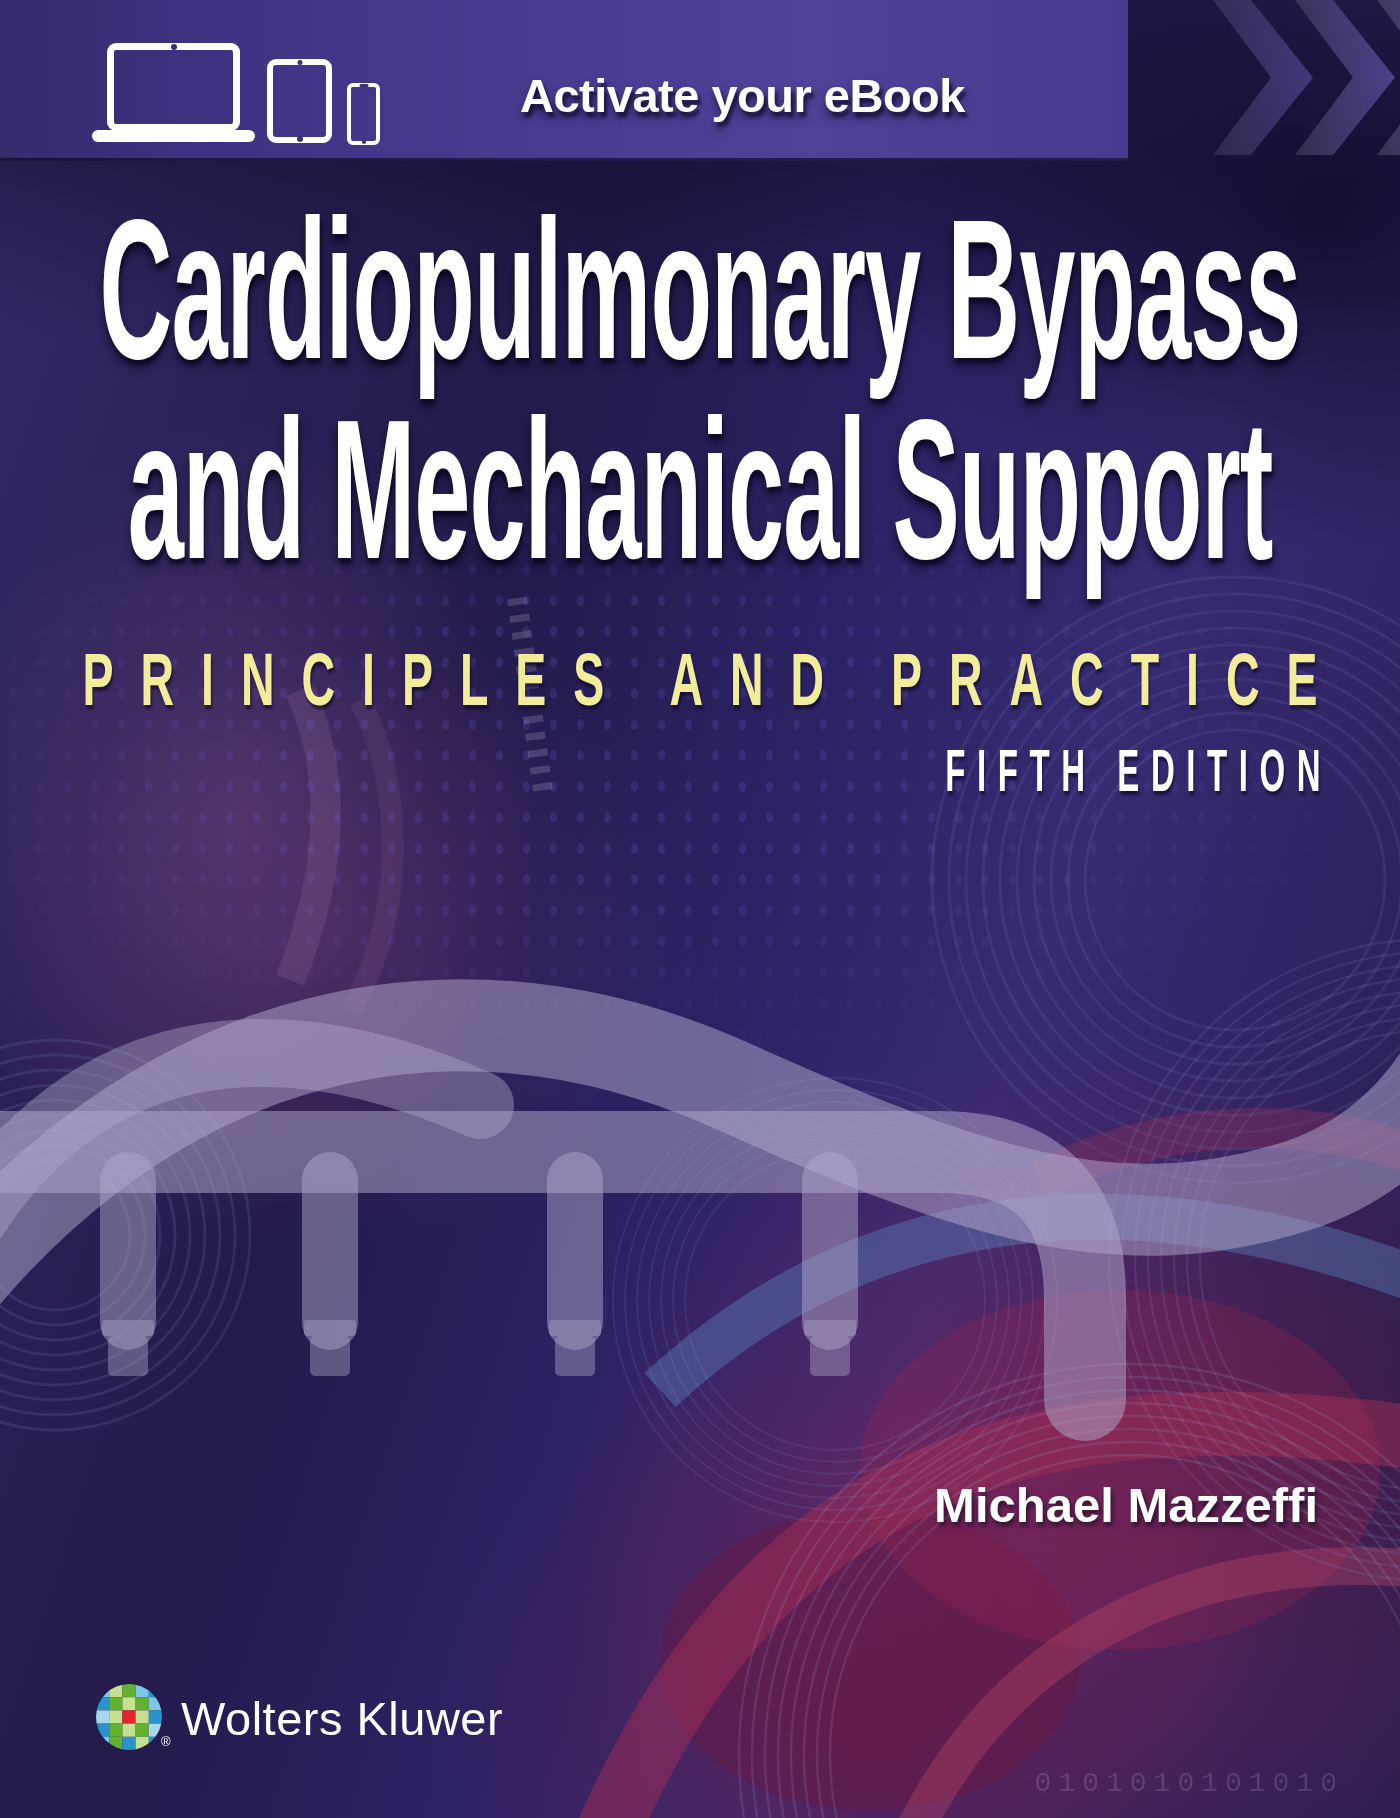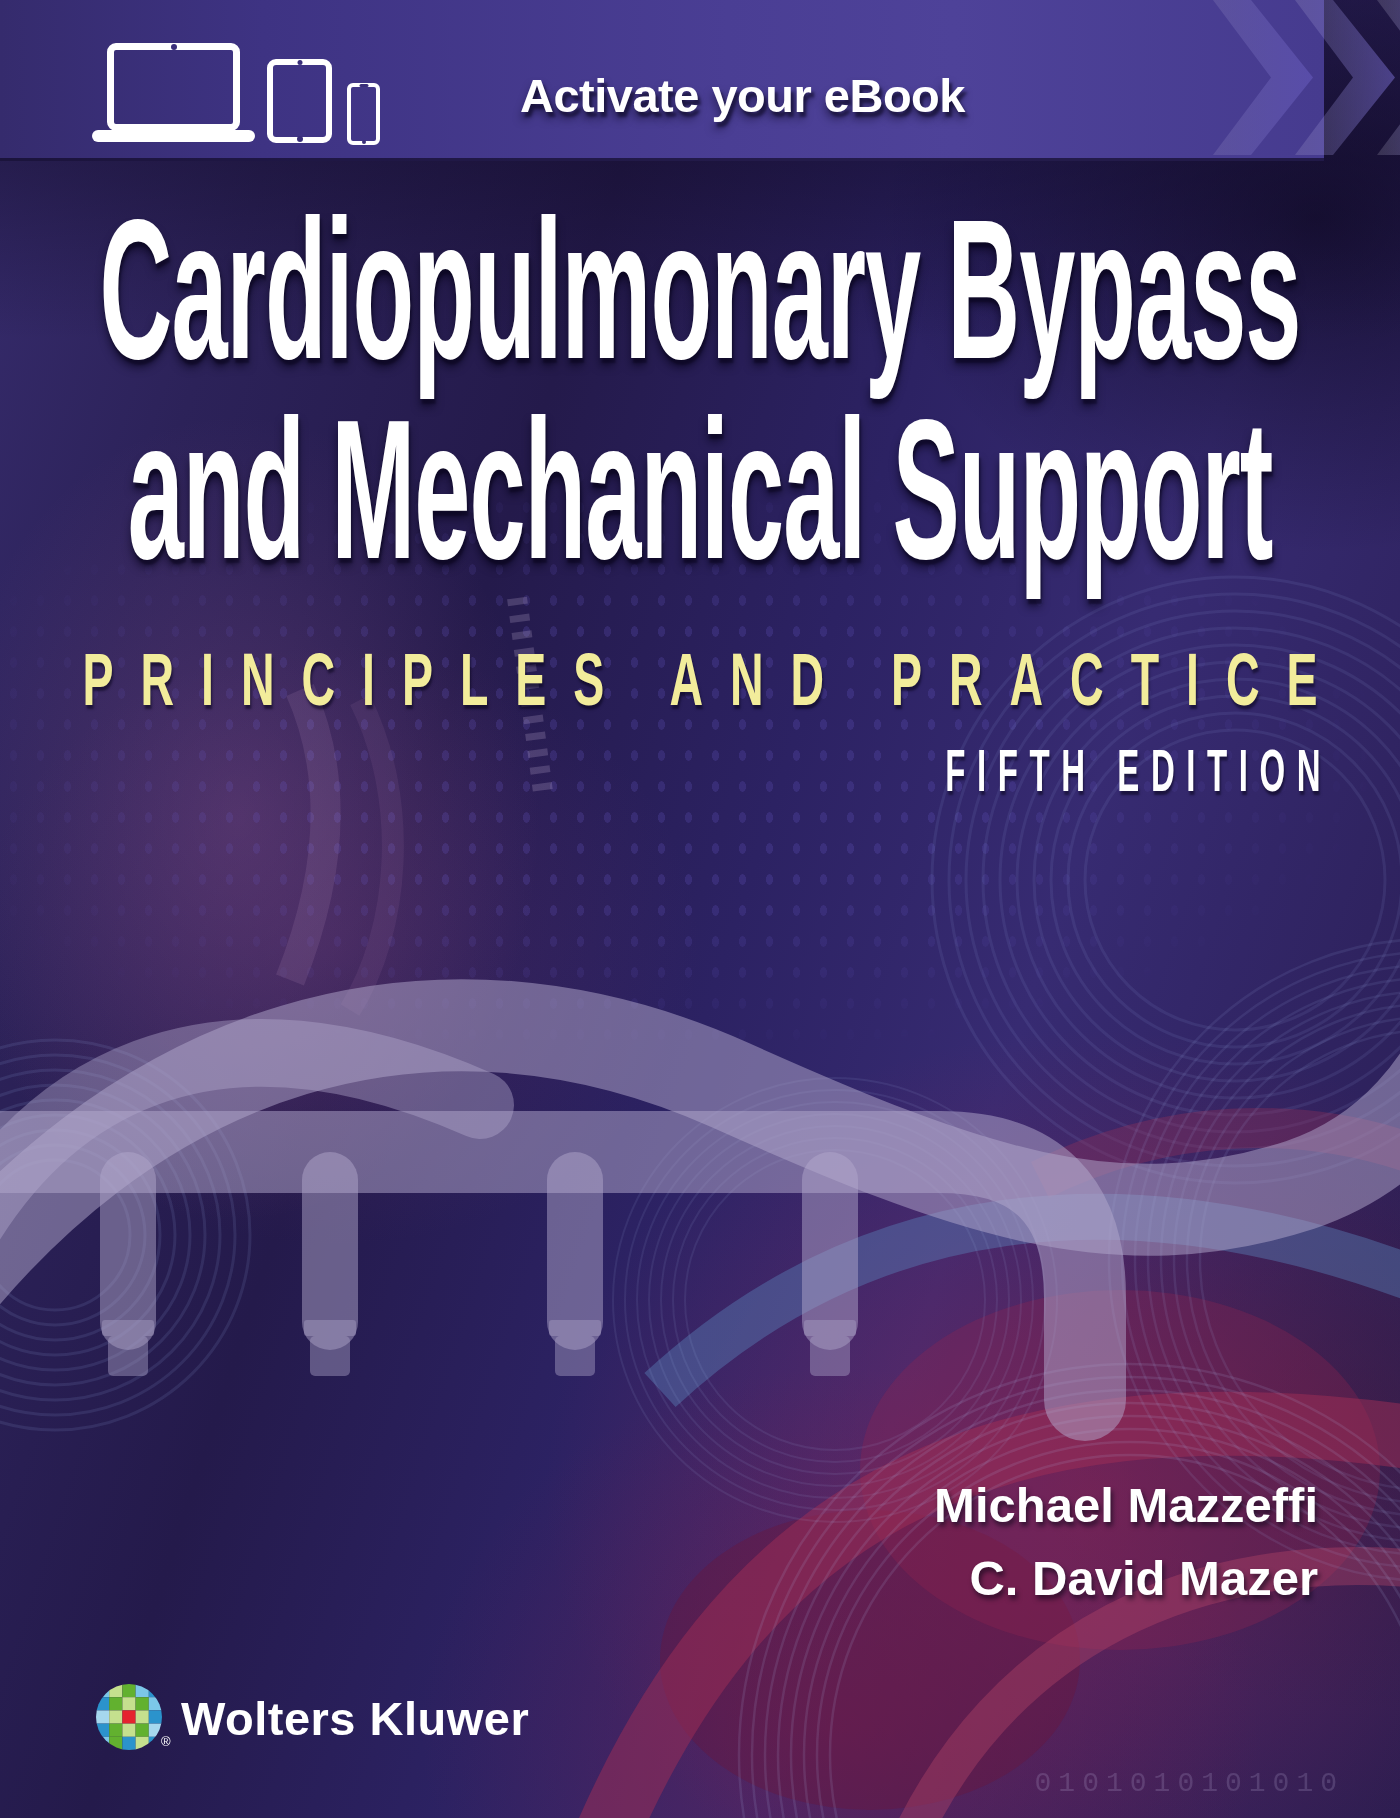--- a/index.html
+++ b/index.html
@@ -19,21 +19,21 @@
   .dots{
     position:absolute;left:0;top:430px;width:1400px;height:660px;pointer-events:none;
     background-image:radial-gradient(6px 9px at 50% 50%, rgba(110,95,210,.38) 0 55%, transparent 62%);
     background-size:27px 31px;opacity:.55;
     -webkit-mask-image:radial-gradient(70% 60% at 45% 50%, #000 35%, transparent 78%);
     mask-image:radial-gradient(70% 60% at 45% 50%, #000 35%, transparent 78%);
   }
   svg.art{position:absolute;inset:0;}
   
   .banner{
-    position:absolute;left:0;top:0;width:1324px;height:158px;
+    position:absolute;left:0;top:0;width:1128px;height:158px;
     background:linear-gradient(90deg,#352b6d 0%,#3e3383 20%,#4a3e94 55%,#4e4299 72%,#463b8f 100%);
     border-bottom:3px solid rgba(14,7,34,.65);
   }
   .chev{position:absolute;top:0;height:155px;width:100px;
     clip-path:polygon(0 0,38% 0,100% 50%,38% 100%,0 100%,58% 50%);}
   .chev.c1{left:1213px;background:linear-gradient(90deg,rgba(255,255,255,.10),rgba(110,98,200,.45));}
   .chev.c2{left:1295px;background:linear-gradient(90deg,rgba(255,255,255,.12),rgba(122,110,212,.50));}
   .chev.c3{left:1377px;background:linear-gradient(90deg,rgba(255,255,255,.14),rgba(134,122,222,.55));}
   .banner-label{
     position:absolute;left:520px;top:68px;font-size:47px;font-weight:bold;color:#fff;
@@ -59,21 +59,21 @@
     letter-spacing:.58em;text-indent:.58em;white-space:nowrap;
     transform:scaleX(.62);transform-origin:50% 50%;
     text-shadow:2px 4px 3px rgba(8,4,25,.55);}
   .edition{position:absolute;right:68px;top:740px;font-size:59px;line-height:62px;font-weight:bold;color:#fff;
     letter-spacing:.35em;white-space:nowrap;transform:scaleX(.56);transform-origin:100% 50%;
     text-shadow:2px 4px 3px rgba(8,4,25,.55);}
   .authors{position:absolute;right:82px;top:1469px;text-align:right;color:#fff;font-weight:bold;
     font-size:49px;line-height:73px;white-space:nowrap;
     text-shadow:2px 4px 5px rgba(5,5,20,.6);}
   .publisher-logo{position:absolute;left:96px;top:1684px;width:500px;height:80px;}
-  .publisher-name{position:absolute;left:85px;top:7px;font-size:47px;color:#fff;letter-spacing:.5px;white-space:nowrap;font-weight:bold;}
+  .publisher-name{position:absolute;left:85px;top:7px;font-size:47px;color:#fff;letter-spacing:.5px;white-space:nowrap;}
   .reg-mark{position:absolute;left:65px;top:50px;font-size:13px;color:#fff;}
   .binary{position:absolute;right:56px;top:1768px;font-family:"Liberation Mono",monospace;
     font-size:28px;letter-spacing:7px;color:rgba(195,185,225,.20);white-space:nowrap;}
 </style>
 </head>
 <body>
 
 <div class="dots"></div>
 
 <svg class="art" viewBox="0 0 1400 1818" aria-hidden="true">
@@ -186,21 +186,20 @@
   <span class="title-line">Cardiopulmonary Bypass</span>
   <span class="title-line">and Mechanical Support</span>
 </div>
 
 <div class="subtitle">PRINCIPLES AND PRACTICE</div>
 
 <div class="edition">FIFTH EDITION</div>
 
 <div class="authors">
   <div>Michael Mazzeffi</div>
-  <div>C. David Mazer</div>
 </div>
 
 <div class="publisher-logo">
   <svg width="66" height="66" viewBox="0 0 50 50" aria-hidden="true">
     <defs>
         <clipPath id="gc">
           <circle cx="25" cy="25" r="25"></circle>
         </clipPath>
       </defs>
     <g clip-path="url(#gc)">

